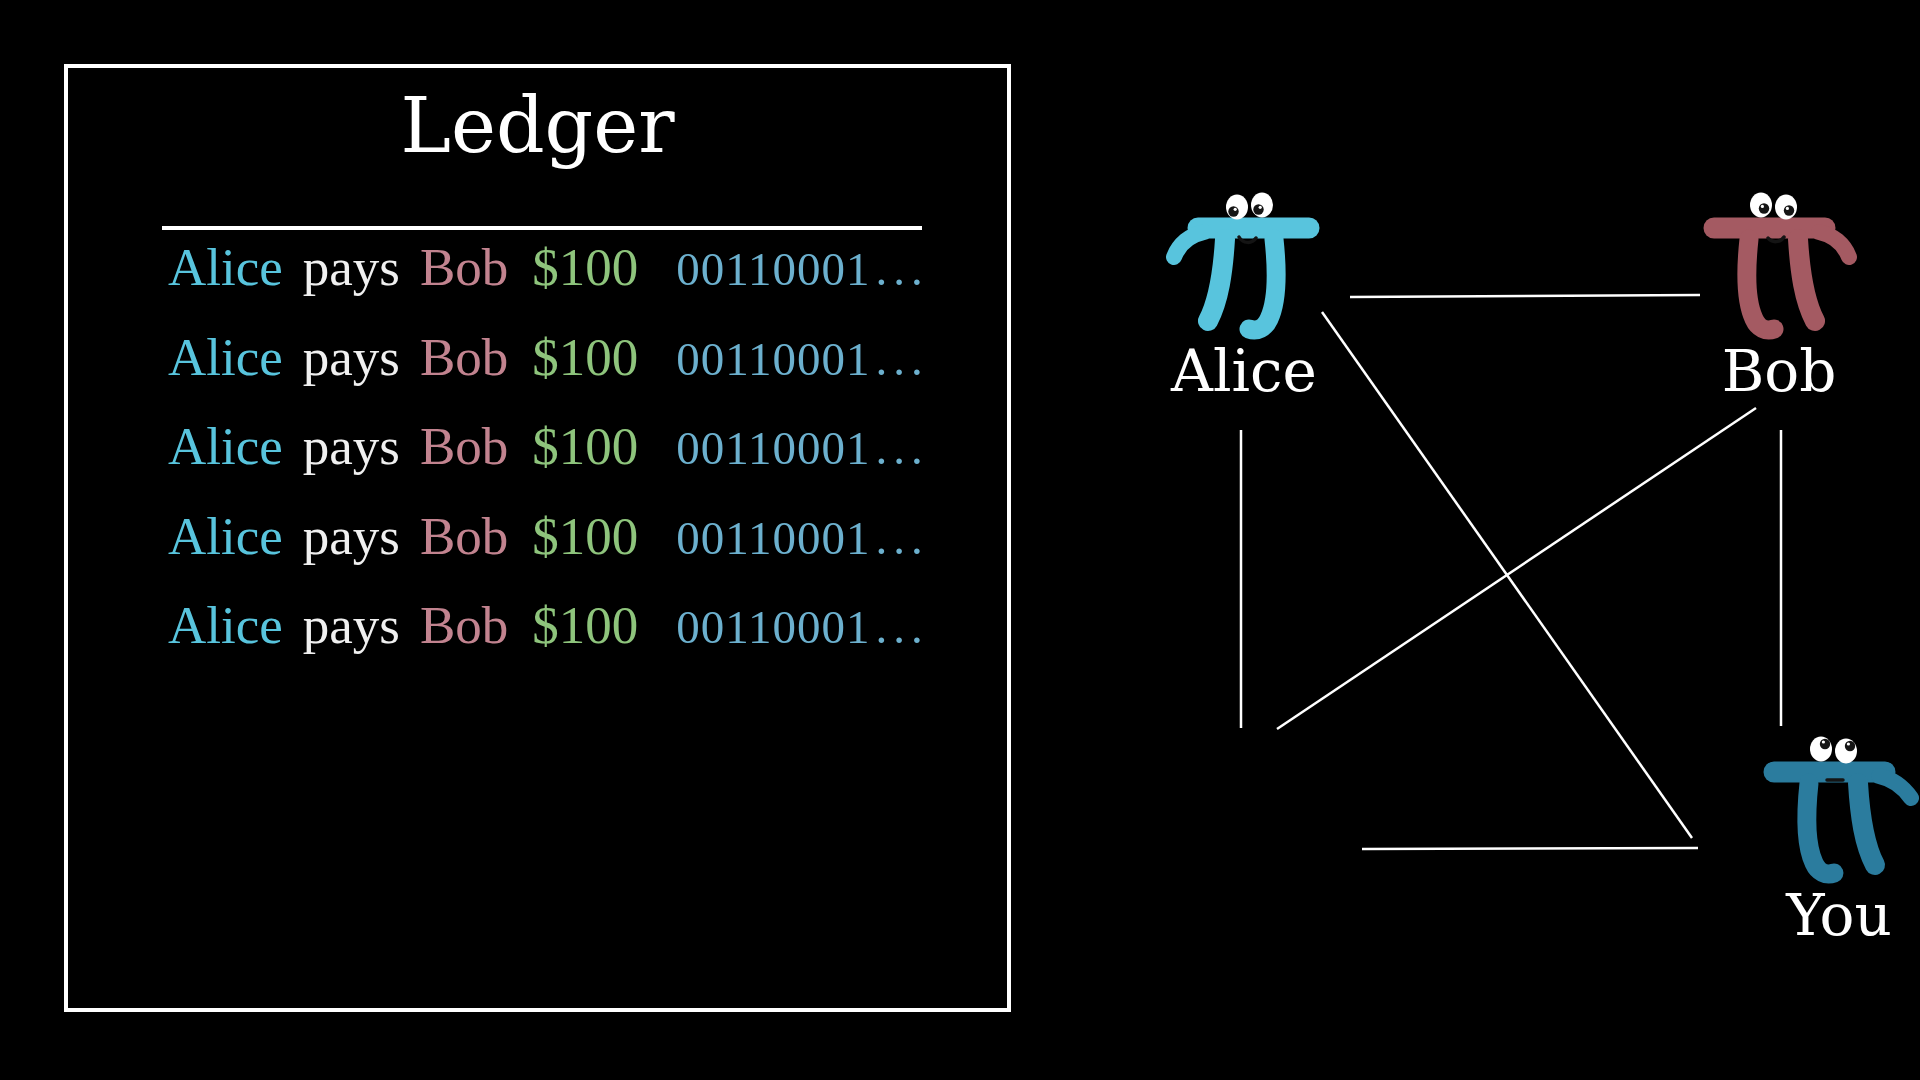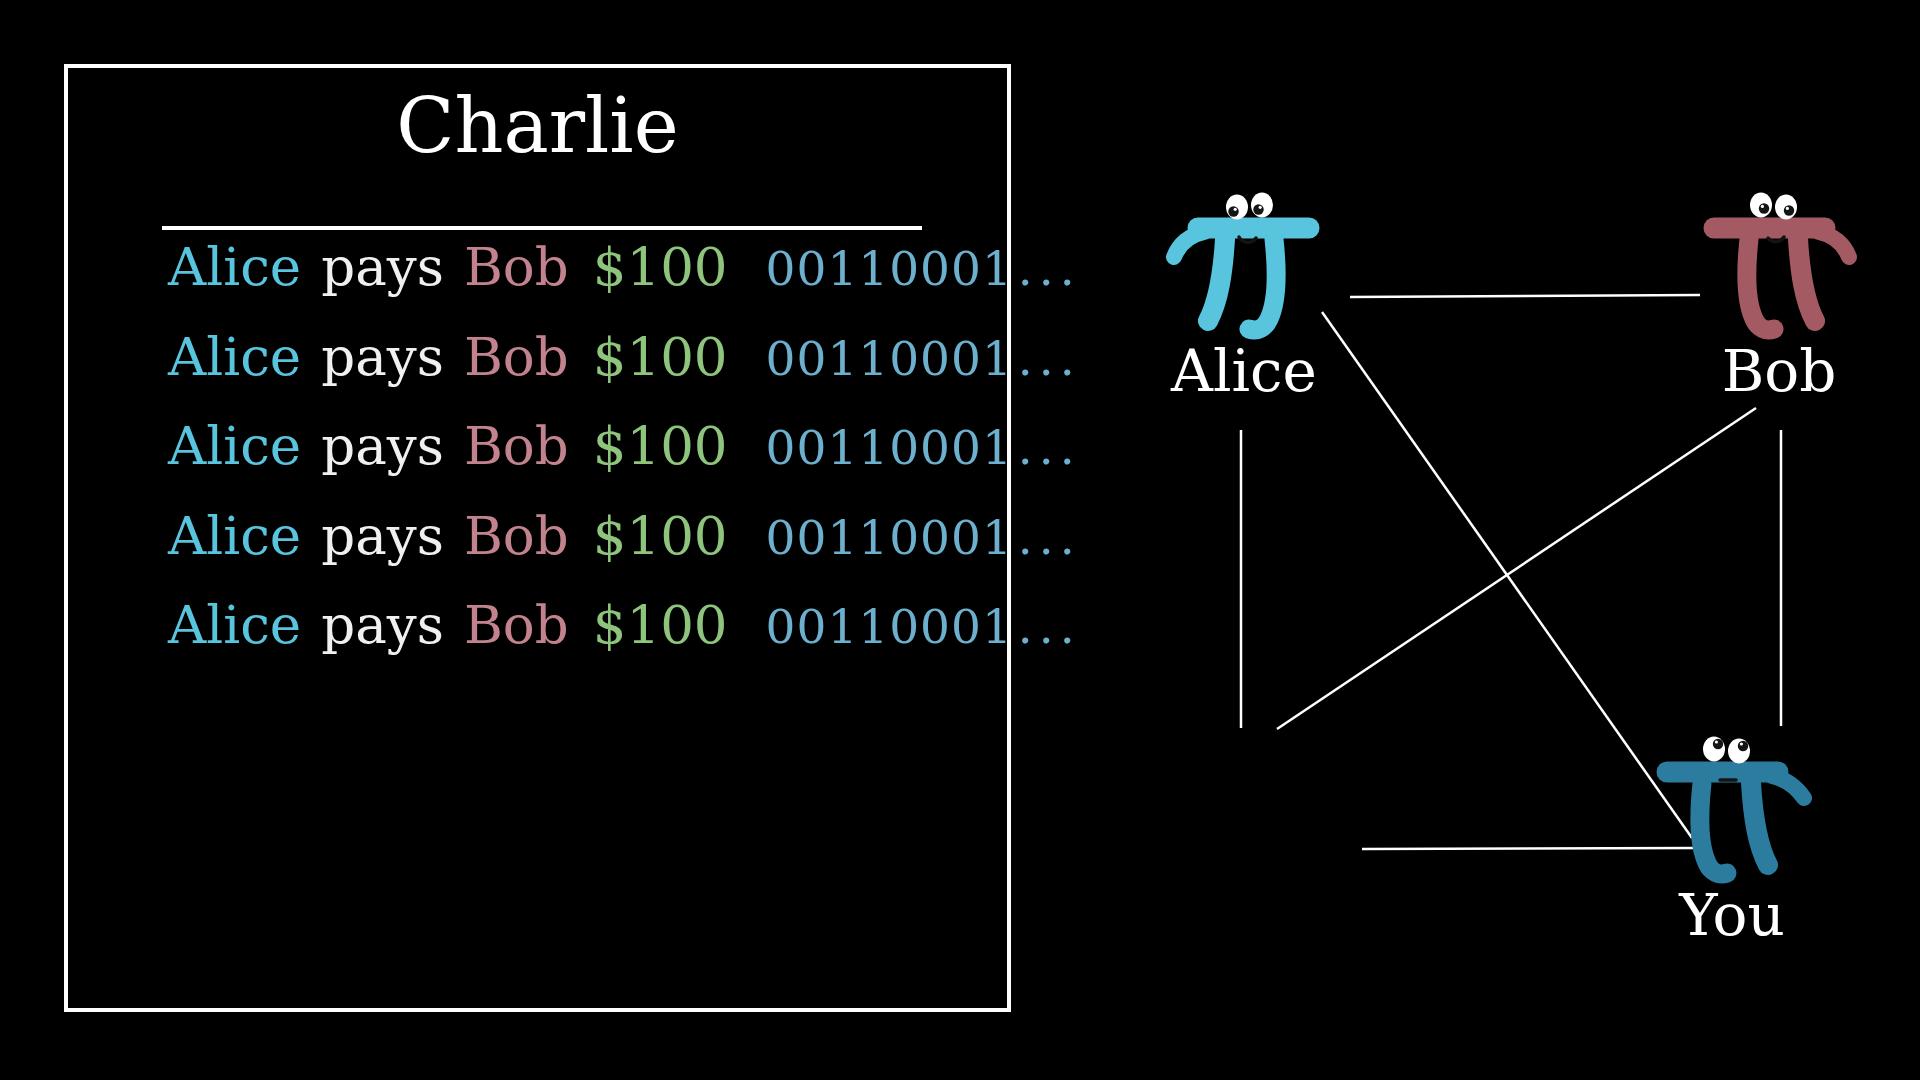--- a/index.html
+++ b/index.html
@@ -18,21 +18,21 @@
     position:absolute; left:64px; top:84px; width:947px;
     text-align:center; font-size:76px; line-height:1.1;
     color:var(--title-white,#fff); margin:0; font-weight:normal;
   }
   .ledger-rule{
     position:absolute; left:162px; top:226px; width:760px; height:4px;
     background:var(--panel-border,#fff);
   }
   .ledger-row{
     position:absolute; left:168px; white-space:nowrap;
-    font-size:53px; line-height:66px; height:66px;
+    font-size:53px; line-height:66px; height:66px;font-family:Liberation Serif, serif;
   }
   .ledger-row .payer {color:var(--alice-blue,#58C4DD); margin-right:20px;}
   .ledger-row .verb  {color:var(--pays-white,#F0F0F0);  margin-right:20px;}
   .ledger-row .payee {color:var(--bob-pink,#C2838F);    margin-right:24px;}
   .ledger-row .amount{color:var(--amount-green,#8EC47C);margin-right:38px;}
   .ledger-row .sig   {color:var(--digits-blue,#6CB0CE); font-size:47px; letter-spacing:1px;}
   .ledger-row .sig .dots{letter-spacing:6px; margin-left:5px;}
 
   
   .edges{position:absolute; left:0; top:0;}
@@ -57,21 +57,21 @@
   .pupil{fill:#151515;}
   .glint{fill:#fff;}
 </style>
 </head>
 <body>
 
 <div class="canvas">
 
   <section class="ledger-box"></section>
 
-  <h1 class="ledger-title">Charlie</h1>
+  <h1 class="ledger-title">Ledger</h1>
   <div class="ledger-rule"></div>
 
   <div class="ledger-row" style="top:234px;">
     <span class="payer">Alice</span><span class="verb">pays</span><span class="payee">Bob</span><span class="amount">$100</span><span class="sig"><span>00110001</span><span class="dots">...</span></span>
   </div>
   <div class="ledger-row" style="top:324px;">
     <span class="payer">Alice</span><span class="verb">pays</span><span class="payee">Bob</span><span class="amount">$100</span><span class="sig"><span>00110001</span><span class="dots">...</span></span>
   </div>
   <div class="ledger-row" style="top:413px;">
     <span class="payer">Alice</span><span class="verb">pays</span><span class="payee">Bob</span><span class="amount">$100</span><span class="sig"><span>00110001</span><span class="dots">...</span></span>
@@ -128,21 +128,21 @@
         <circle class="pupil" cx="91" cy="20.5" r="5.2"></circle>
         <circle class="glint" cx="67.6" cy="20.4" r="1.6"></circle>
         <circle class="glint" cx="92.6" cy="18.4" r="1.6"></circle>
       </g>
       <path class="mouth" d="M 71 49 C 75 55 83 55 87 50"></path>
     </svg>
     <div class="node-label">Bob</div>
   </div>
 
 
-  <div class="node node-you mirrored" style="left:1656px; top:732px;">
+  <div class="node node-you mirrored" style="left:1763px; top:732px;">
     <svg class="pi-svg" width="152" height="152" viewBox="0 0 152 152">
       <g>
         <path class="pi-stroke" stroke-width="21" d="M 30 40 L 141 40"></path>
         <path class="pi-stroke" stroke-width="16" d="M 36 44 C 22 47 11 56 4 66"></path>
         <path class="pi-stroke" stroke-width="20" d="M 57 51 C 55 84 51 112 40 133"></path>
         <path class="pi-stroke" stroke-width="19" d="M 106 51 C 110 88 109 114 101 131 C 97 140 89 144 81 141"></path>
       </g>
       <g>
         <ellipse class="eye-white" cx="69" cy="19" rx="11" ry="12.5"></ellipse>
         <ellipse class="eye-white" cx="94" cy="17" rx="11" ry="12.5"></ellipse>

